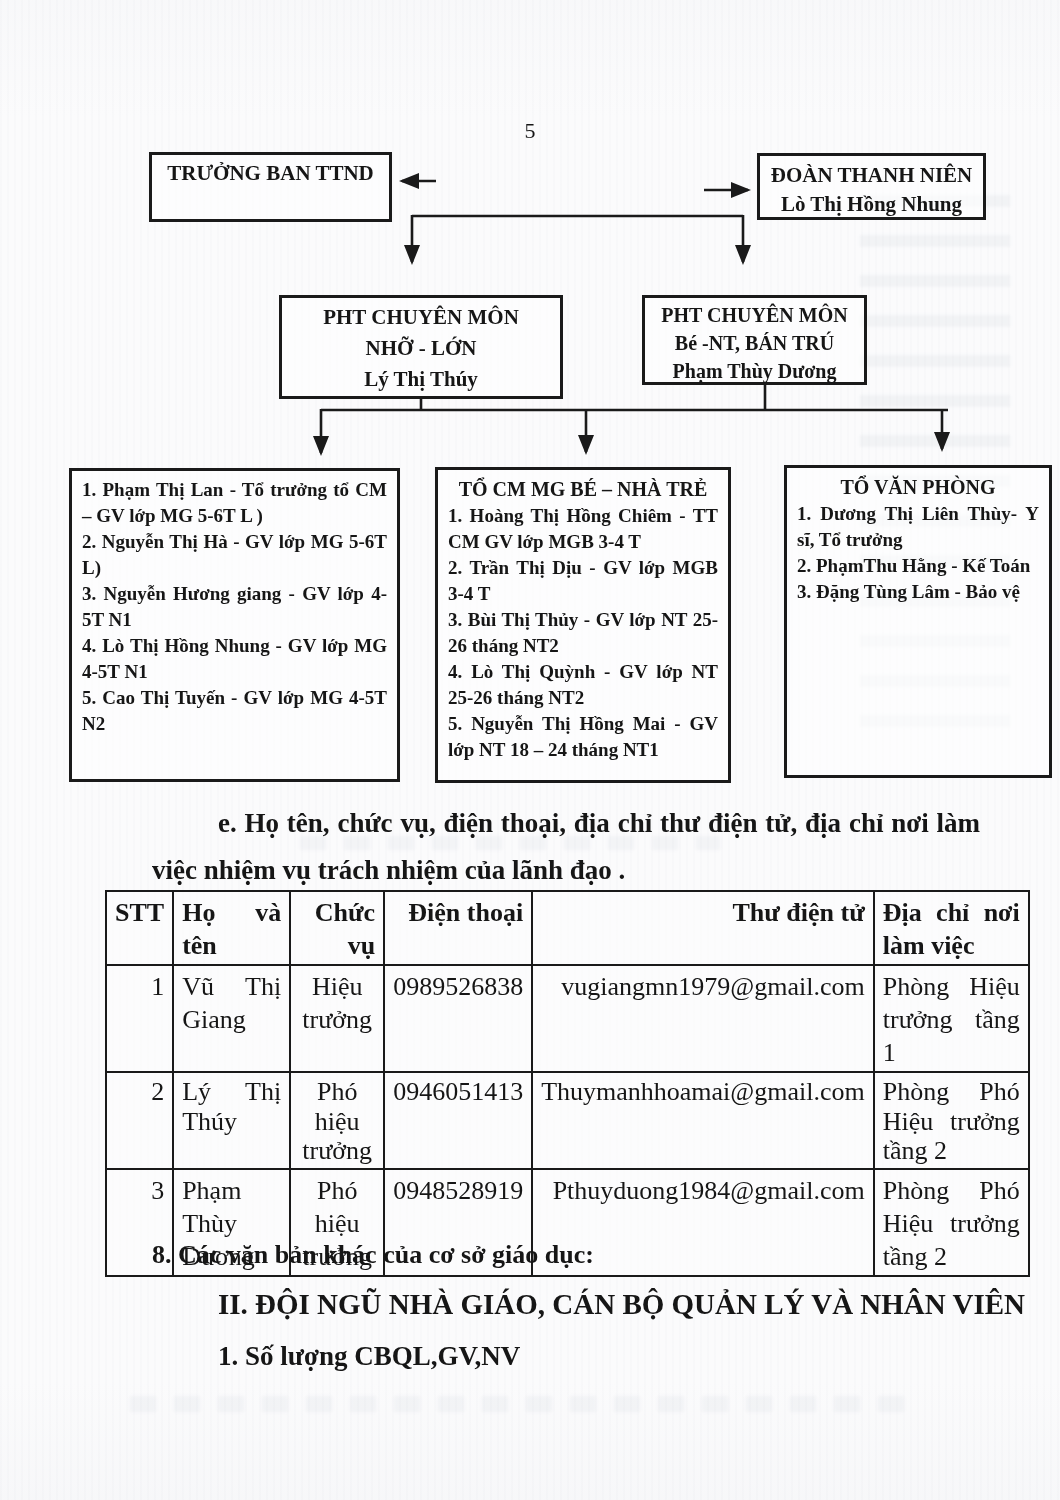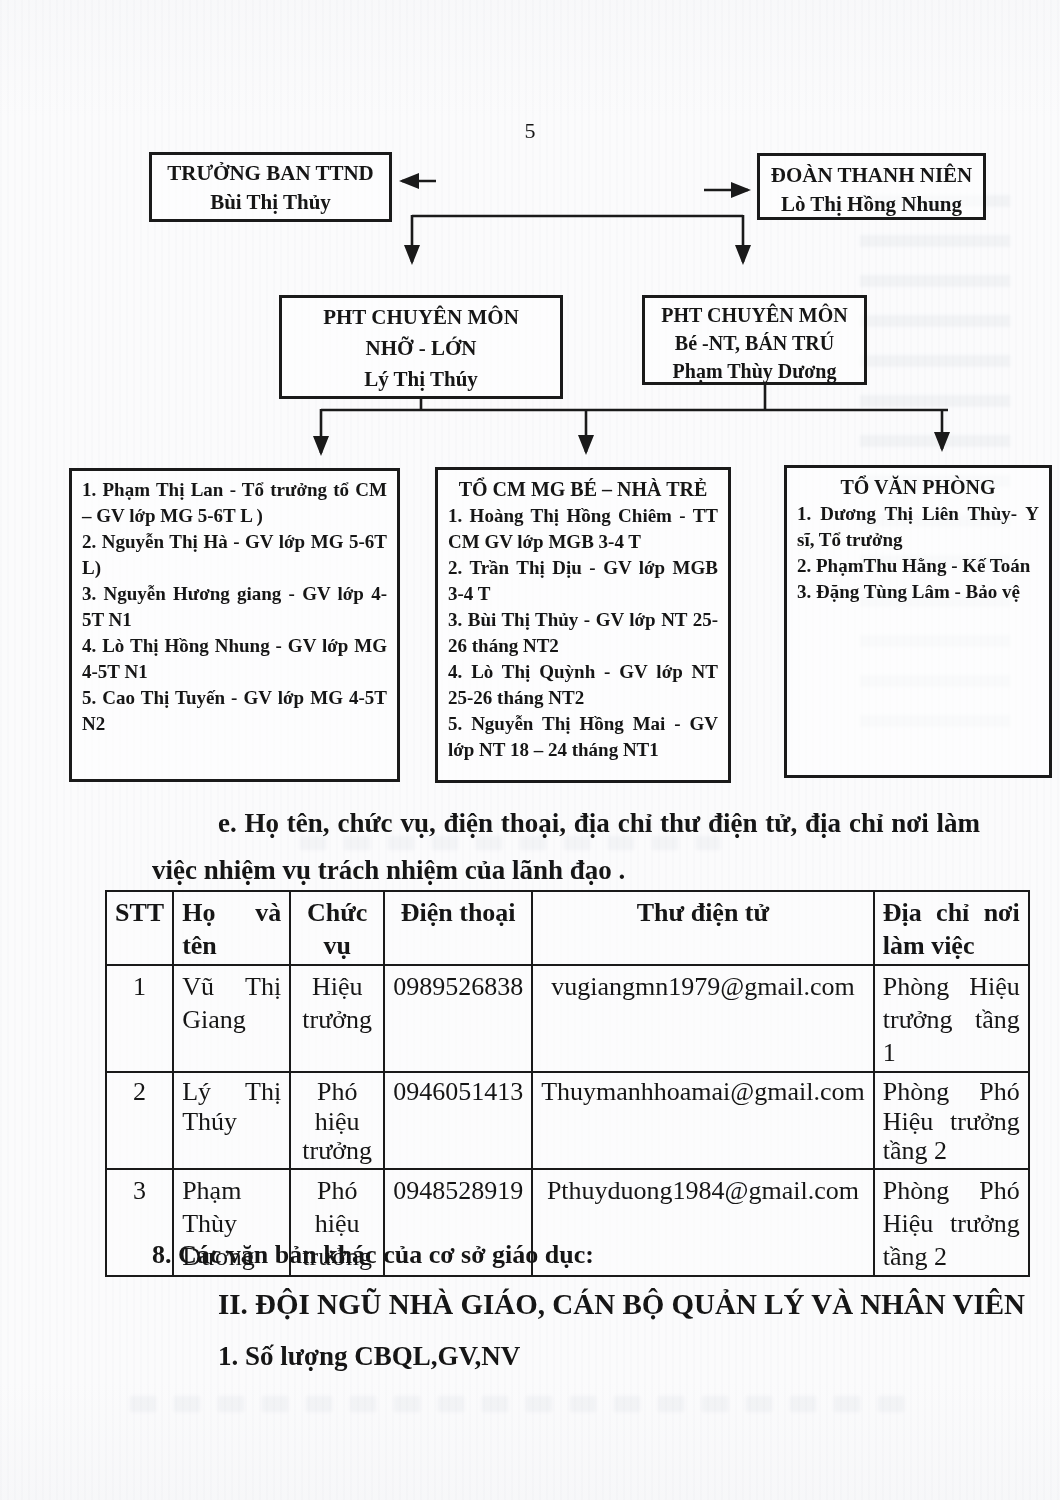--- a/index.html
+++ b/index.html
@@ -40,21 +40,21 @@
 
   .connectors{position:absolute;left:0;top:0;pointer-events:none;}
 
   .para-e{position:absolute;left:152px;top:800px;width:828px;
     font-weight:bold;font-size:27px;line-height:47px;text-align:justify;text-indent:66px;}
 
   table.leaders{position:absolute;left:105px;top:890px;border-collapse:collapse;table-layout:fixed;
     font-size:26px;line-height:33px;background:rgba(255,255,255,.4);}
   table.leaders th,table.leaders td{border:2.5px solid #1a1a1a;vertical-align:top;padding:4px 8px 2px 8px;overflow:hidden;}
   table.leaders th{font-weight:bold;}
-  .al{text-align:center;} .aj{text-align:justify;text-justify:inter-word;} .ac{text-align:center;}
+  .al{text-align:right;} .aj{text-align:justify;text-justify:inter-word;} .ac{text-align:center;}
   tr.hrow{height:69px;} tr.r1{height:66px;} tr.r2{height:88px;} tr.r3{height:104px;}
   tr.r2 td{line-height:29.5px;}
 
   .foot-8{position:absolute;left:152px;top:1240px;font-weight:bold;font-size:26px;}
   .foot-ii{position:absolute;left:218px;top:1288px;font-weight:bold;font-size:29px;}
   .foot-1{position:absolute;left:218px;top:1341px;font-weight:bold;font-size:27px;}
 </style>
 </head>
 <body>
 
@@ -83,21 +83,20 @@
       <path d="M765,385 L765,411"></path>
       <path d="M321,410 L948,410"></path>
       <path d="M321,409 L321,453" marker-end="url(#arw)"></path>
       <path d="M586,409 L586,452" marker-end="url(#arw)"></path>
       <path d="M942,409 L942,449" marker-end="url(#arw)"></path>
     </g>
   </svg>
 
   <div class="box center box-a">
     <div>TRƯỞNG BAN TTND</div>
-    <div>Bùi Thị Thủy</div>
   </div>
   <div class="box center box-b">
     <div>ĐOÀN THANH NIÊN</div>
     <div>Lò Thị Hồng Nhung</div>
   </div>
 
   <div class="box center box-c">
     <div>PHT CHUYÊN MÔN</div>
     <div>NHỠ - LỚN</div>
     <div>Lý Thị Thúy</div>

